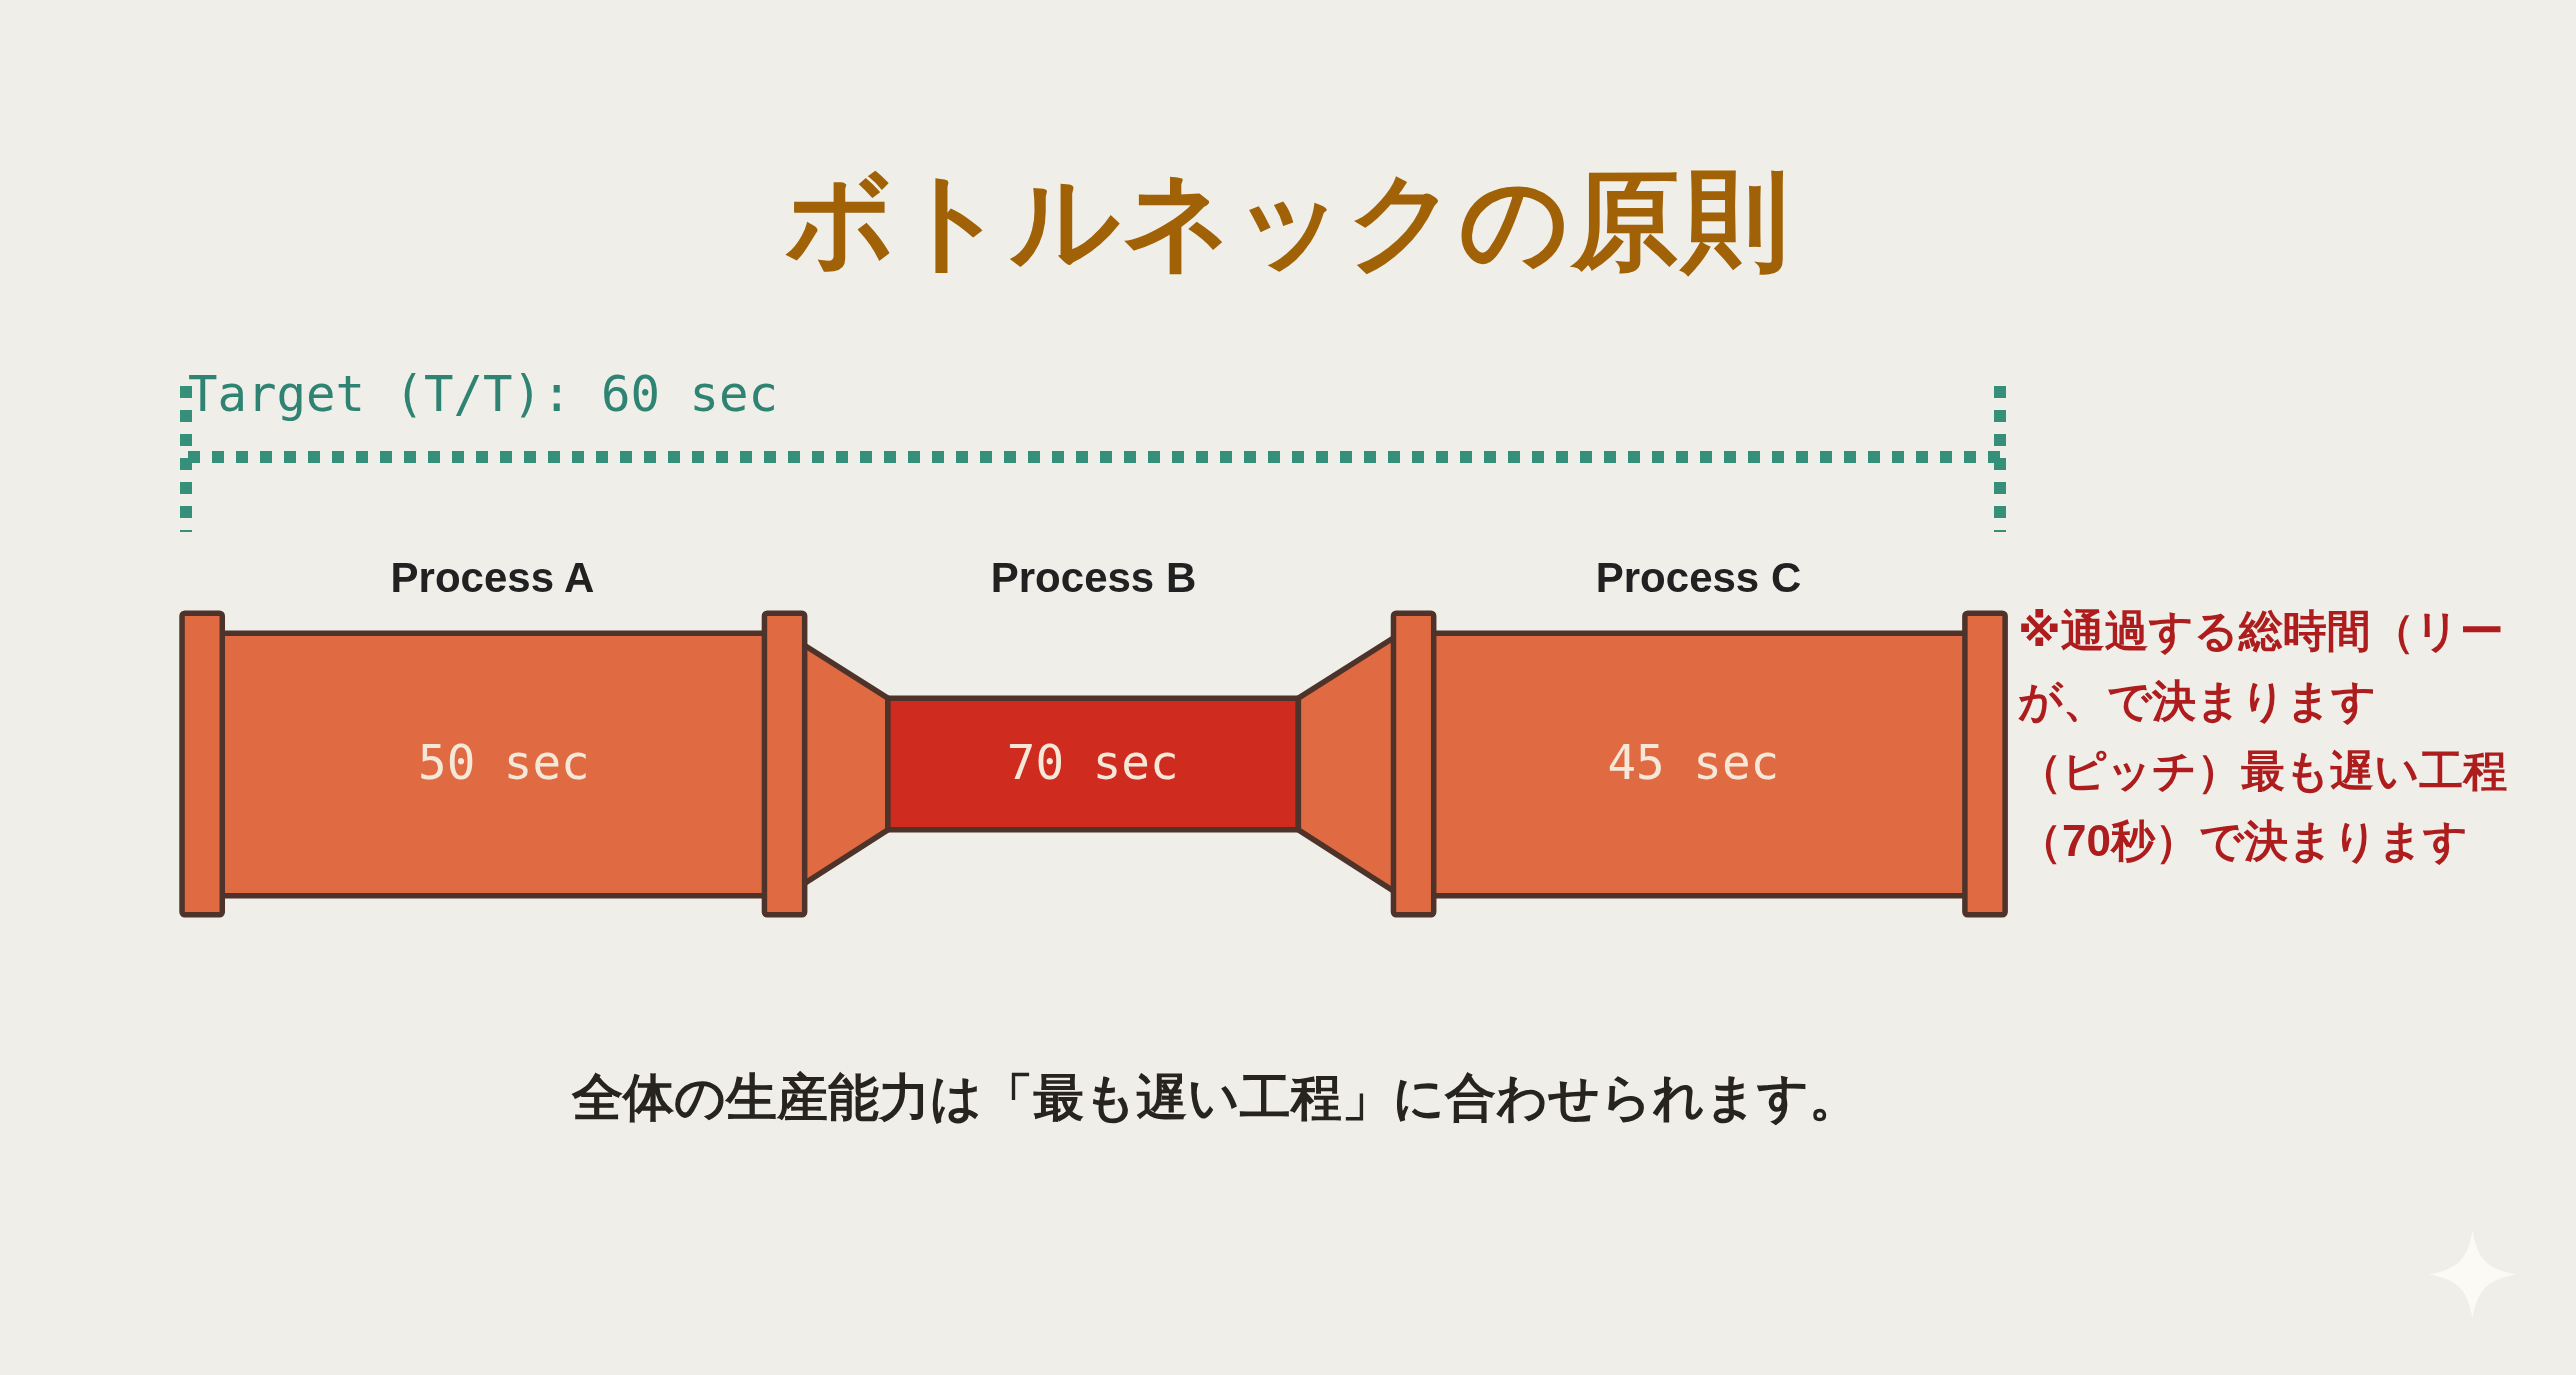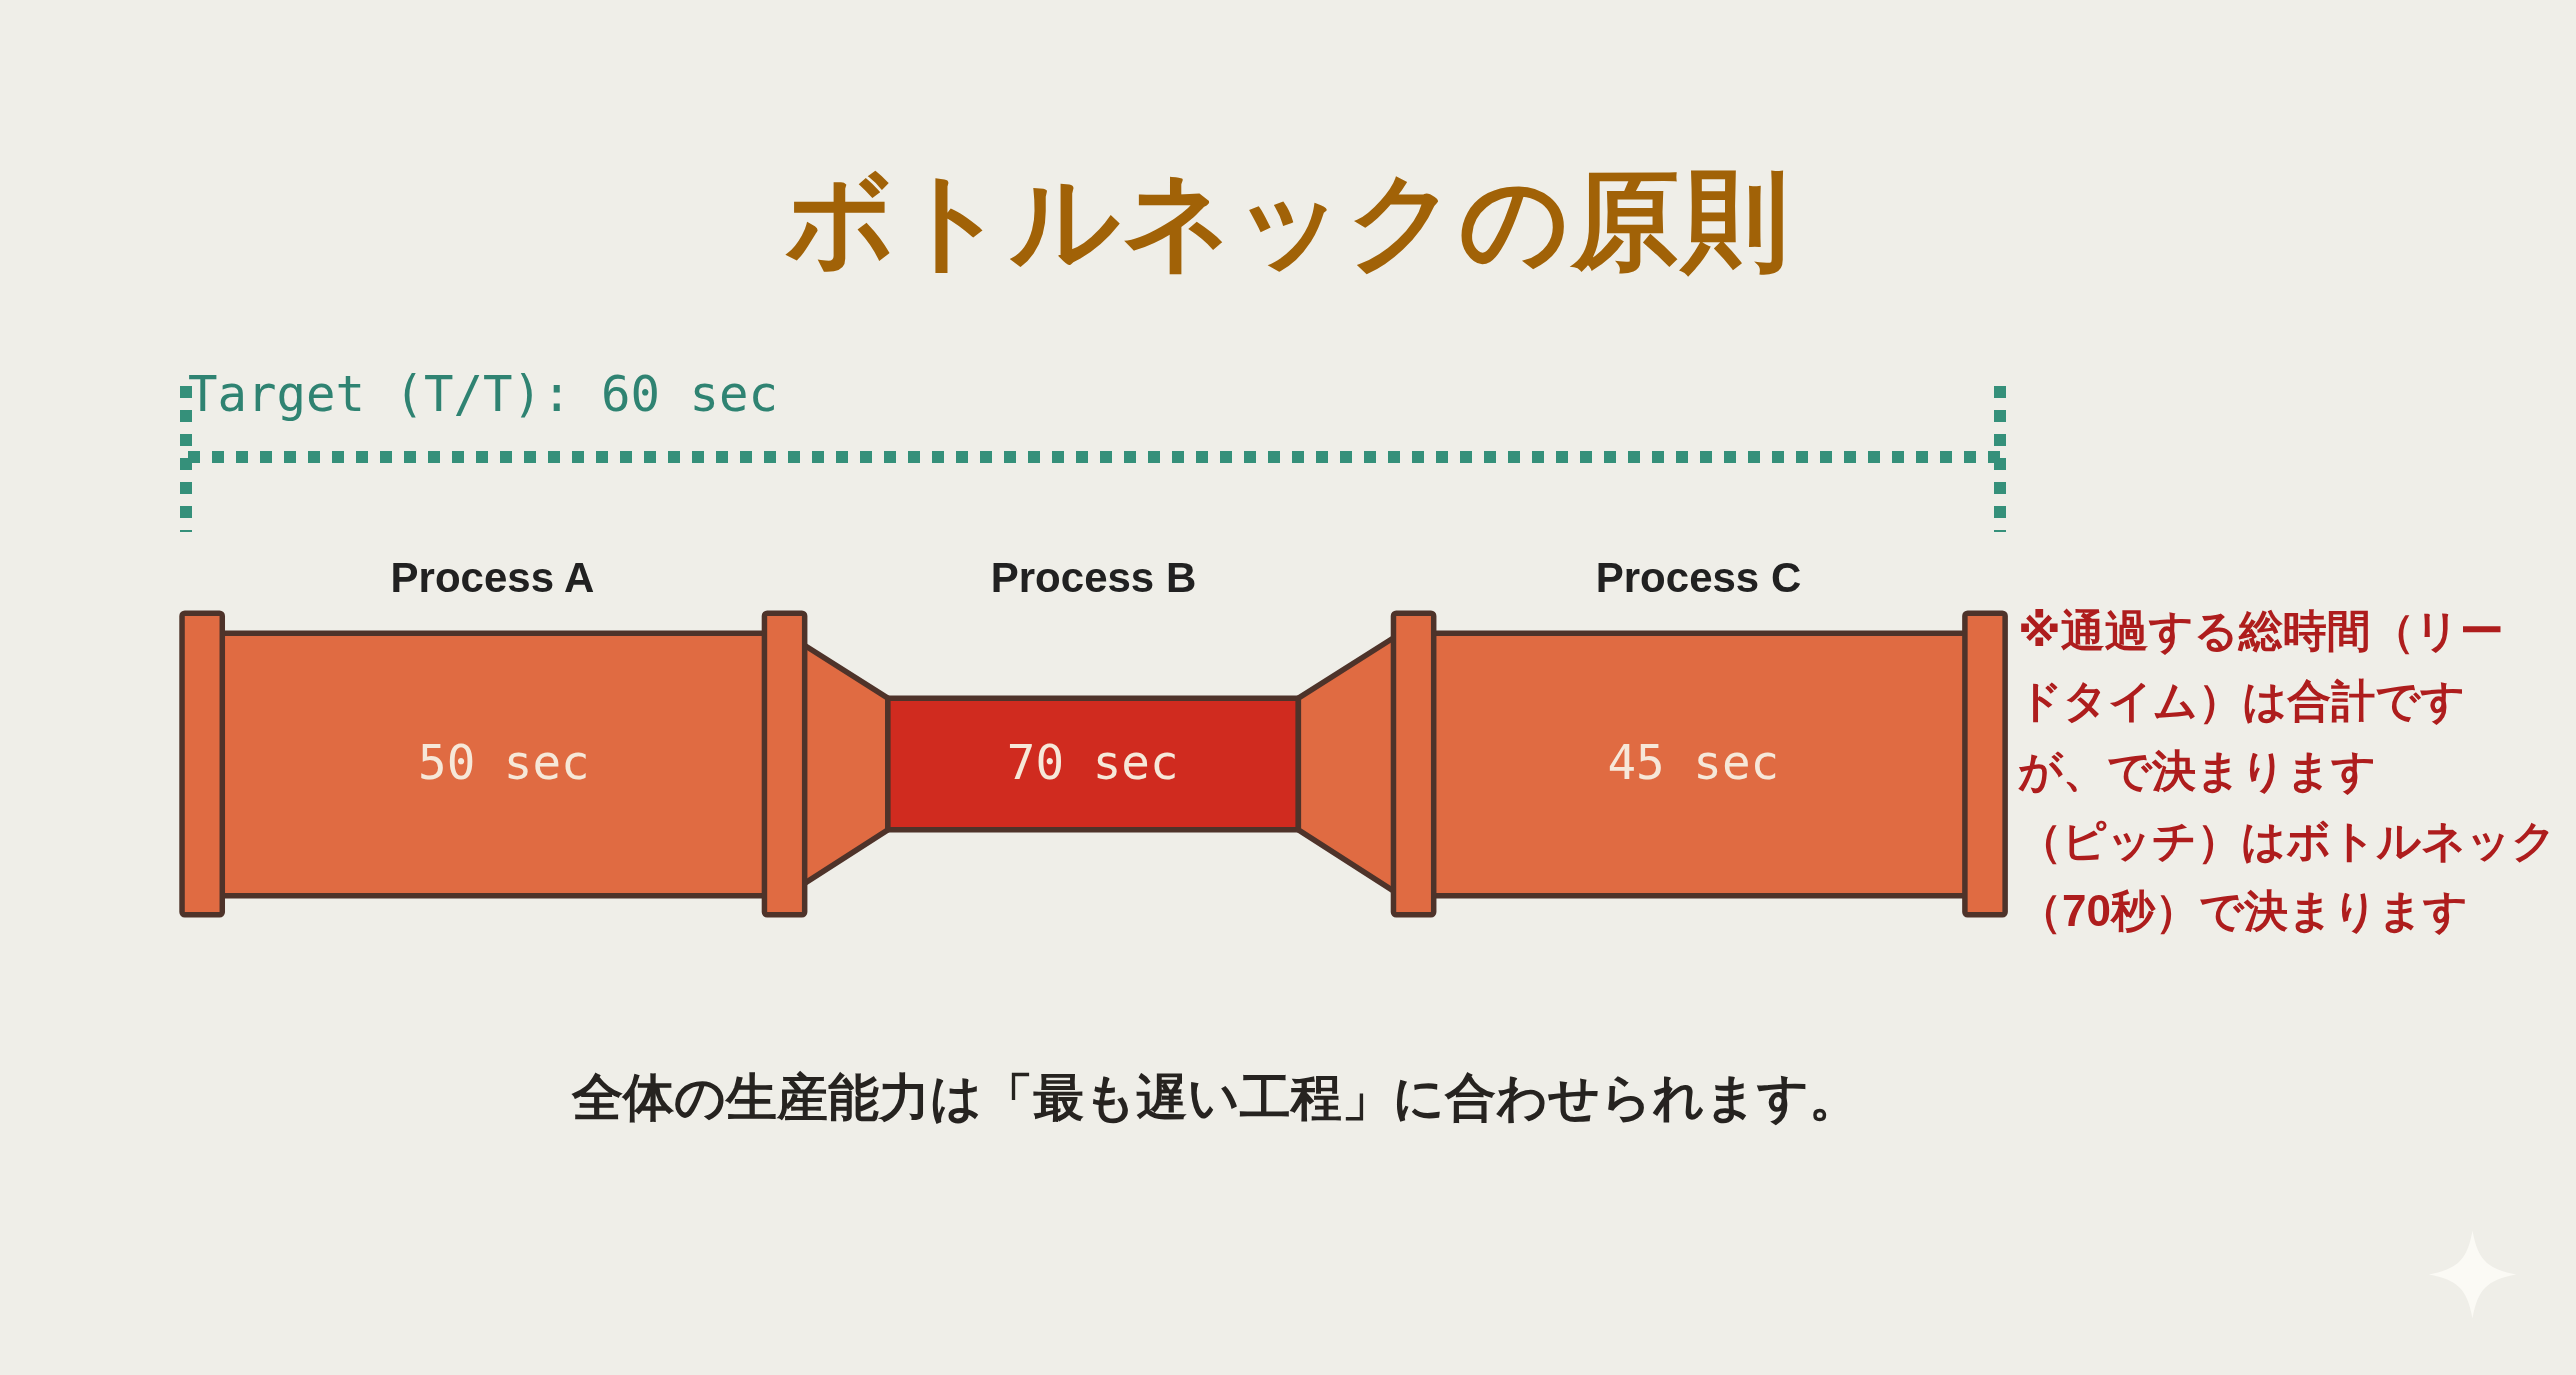--- a/index.html
+++ b/index.html
@@ -102,23 +102,22 @@
       <rect x="1333" y="10" width="44" height="330" rx="3" fill="#e06b42"></rect>
       <rect x="1958" y="10" width="44" height="330" rx="3" fill="#e06b42"></rect>
     </g>
     <text class="pipe-time" x="360" y="177" text-anchor="middle" dominant-baseline="middle">50 sec</text>
     <text class="pipe-time" x="1004" y="177" text-anchor="middle" dominant-baseline="middle">70 sec</text>
     <text class="pipe-time" x="1661" y="177" text-anchor="middle" dominant-baseline="middle">45 sec</text>
   </svg>
 
   <div class="annotation">
     <div>※通過する総時間（リー</div>
-    <div>ドタイム）は合計です</div>
     <div>が、で決まります</div>
-    <div>（ピッチ）はボトルネック</div>
+    <div>（ピッチ）最も遅い工程</div>
     <div>（70秒）で決まります</div>
   </div>
 
   <div class="footer">
     <div>全体の生産能力は「最も遅い工程」に合わせられます。</div>
   </div>
 
   <svg class="sparkle" width="91" height="91" viewBox="0 0 100 100">
     <path d="M50 2 C56 34 66 44 98 50 C66 56 56 66 50 98 C44 66 34 56 2 50 C34 44 44 34 50 2 Z" fill="#fbfaf5"></path>
   </svg>

